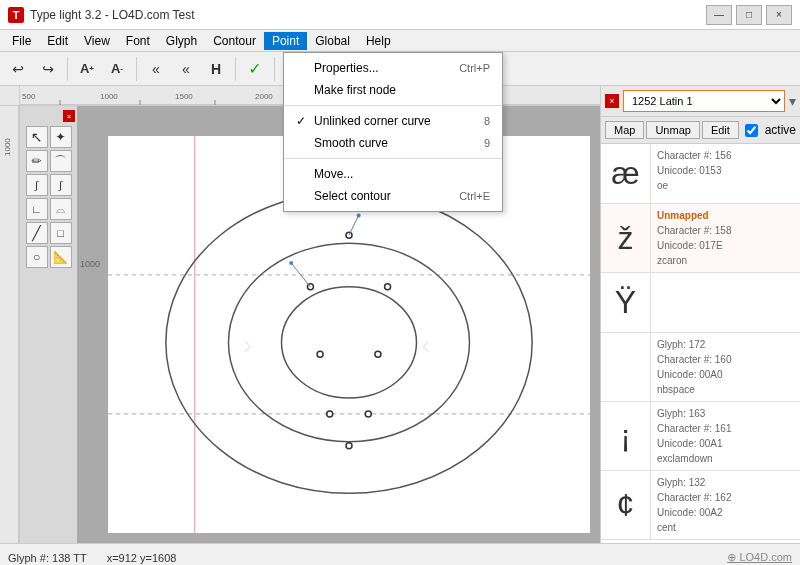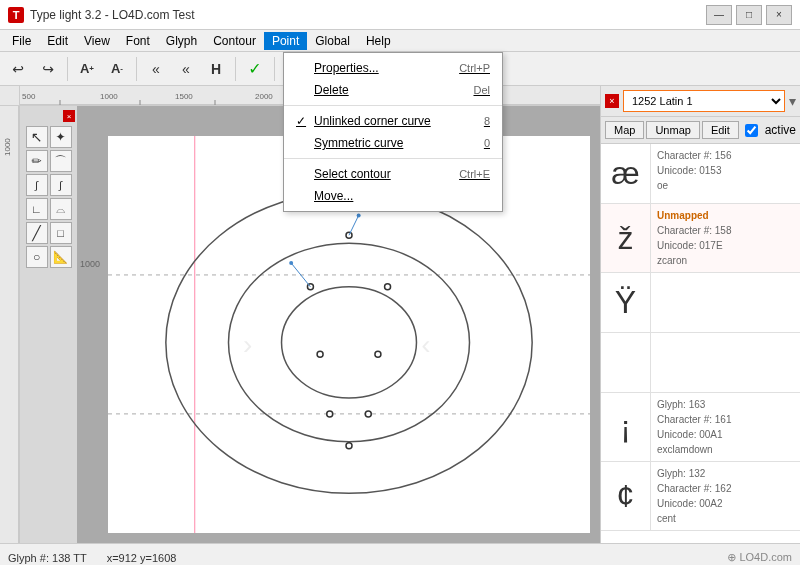--- a/index.html
+++ b/index.html
@@ -186,21 +186,20 @@
       padding: 4px 0;
     }
     .menu-entry {
       display: flex;
       align-items: center;
       padding: 4px 12px;
       cursor: pointer;
       font-size: 12px;
       color: #000;
       position: relative;
-      text-decoration: underline;
     }
     .menu-entry .shortcut {
       margin-left: auto;
       color: #666;
       font-size: 11px;
     }
     .menu-entry .checkmark {
       width: 14px;
       margin-right: 4px;
       font-size: 12px;
@@ -410,20 +409,26 @@
             <div>Character #: 158</div>
             <div>Unicode: 017E</div>
             <div>zcaron</div>
           </div>
   </div>
         <div class="glyph-item">
     <div class="glyph-char">Ÿ</div>
   </div>
         <div class="glyph-item">
     <div class="glyph-char"> </div>
+    <div class="glyph-info">
+            <div>Glyph: 172</div>
+            <div>Character #: 160</div>
+            <div>Unicode: 00A0</div>
+            <div>nbspace</div>
+          </div>
   </div>
         <div class="glyph-item">
     <div class="glyph-char">¡</div>
     <div class="glyph-info">
             <div>Glyph: 163</div>
             <div>Character #: 161</div>
             <div>Unicode: 00A1</div>
             <div>exclamdown</div>
           </div>
   </div>
@@ -436,48 +441,47 @@
             <div>cent</div>
           </div>
   </div>
       </div>
   </div>
 </div>
 
 <div class="status-bar">
   <span>Glyph #: 138  TT</span>
   <span>x=912  y=1608</span>
-  <span style="margin-left:auto; color:#888;">⊕ LO4D.com</span>
+  <span style="margin-left:auto; color:#888;text-decoration:underline;">⊕ LO4D.com</span>
 </div>
 
 <div class="dropdown-menu">
   <div class="menu-entry">
     <span class="checkmark"> </span>
     <span>Properties...</span>
     <span class="shortcut">Ctrl+P</span>
   </div>
   <div class="menu-entry">
     <span class="checkmark"> </span>
-    <span>Delete</span>
-    <span class="shortcut">Del</span>
+    <span>Make first node</span>
   </div>
   <div class="menu-separator"></div>
   <div class="menu-entry">
     <span class="checkmark">✓</span>
     <span>Unlinked corner curve</span>
     <span class="shortcut">8</span>
   </div>
   <div class="menu-entry">
     <span class="checkmark"> </span>
-    <span>Symmetric curve</span>
-    <span class="shortcut">0</span>
+    <span>Smooth curve</span>
+    <span class="shortcut">9</span>
   </div>
   <div class="menu-separator"></div>
+  <div class="menu-entry">
+    <span class="checkmark"> </span>
+    <span>Move...</span>
+  </div>
   <div class="menu-entry">
     <span class="checkmark"> </span>
     <span>Select contour</span>
     <span class="shortcut">Ctrl+E</span>
   </div>
-  <div class="menu-entry">
-    <span class="checkmark"> </span>
-    <span>Move...</span>
-  </div>
 </div>
 
 </body></html>

